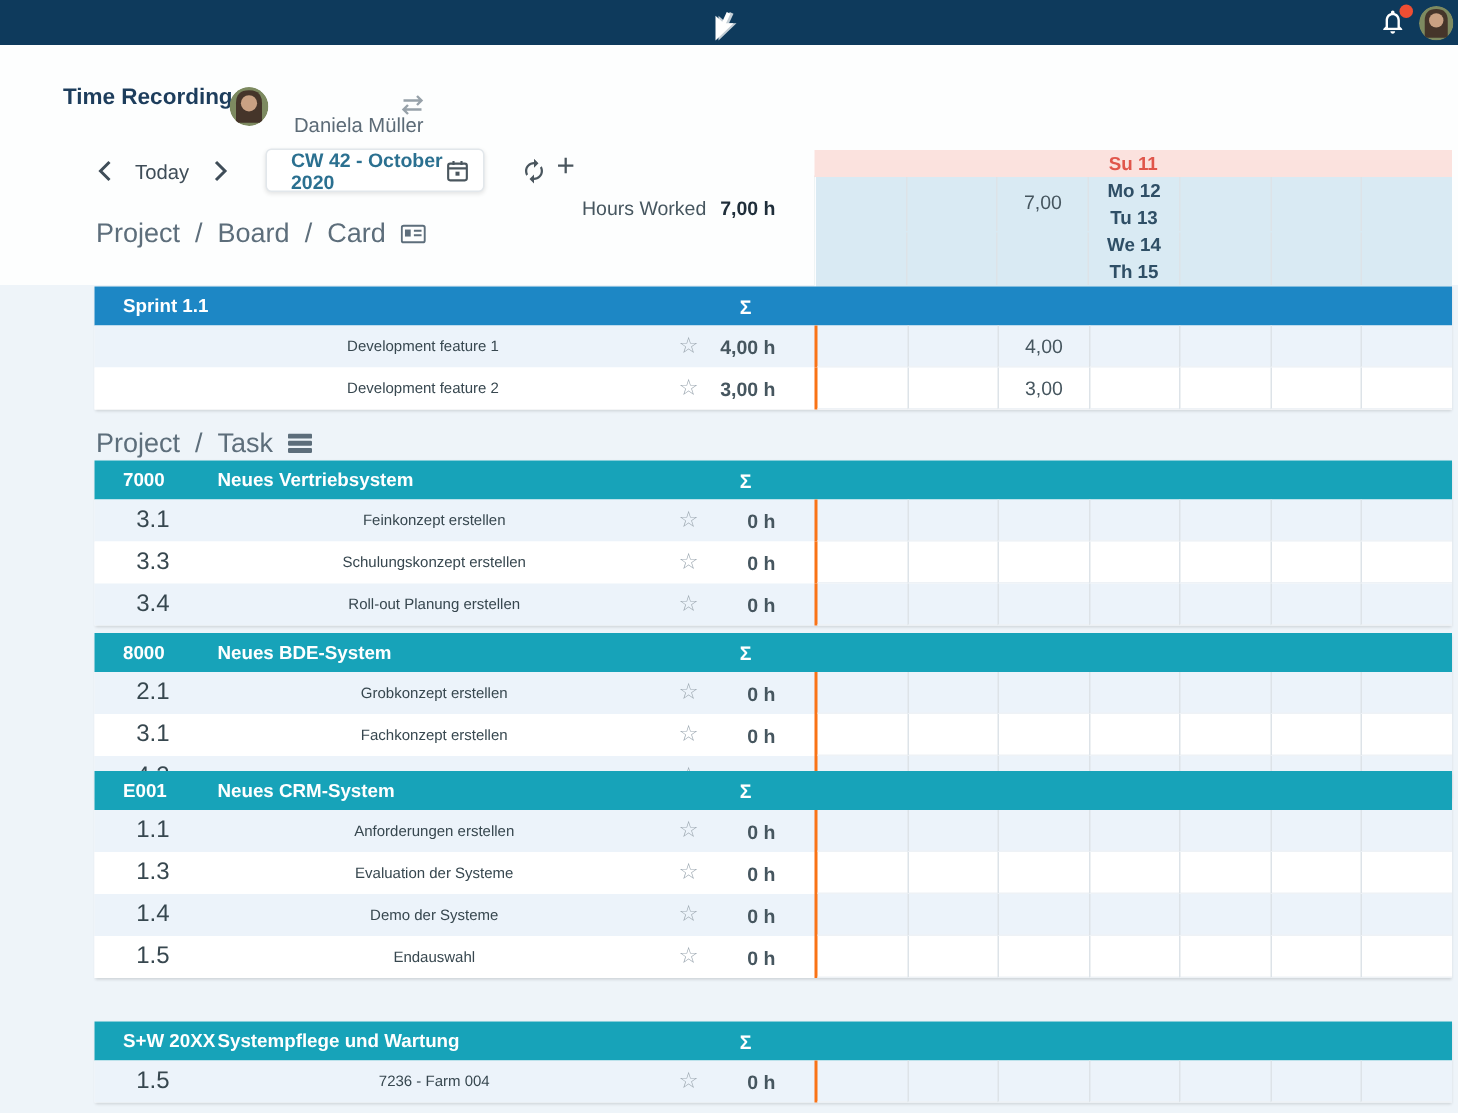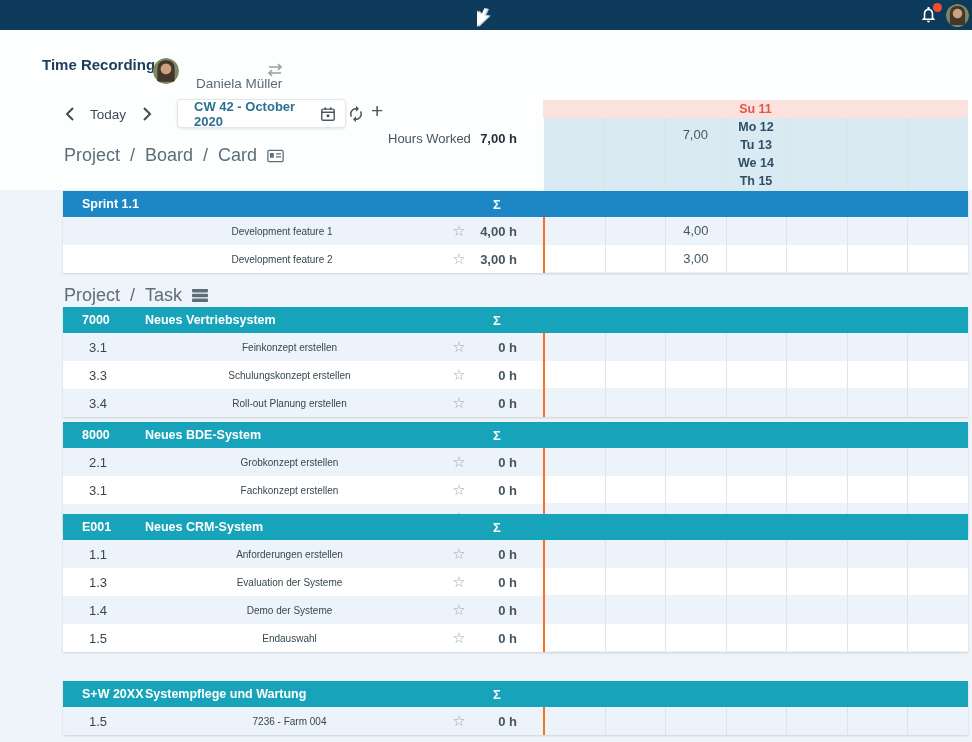--- a/index.html
+++ b/index.html
@@ -19,21 +19,21 @@
   
   .panel { position:absolute; left:0; top:30px; width:972px; height:160px; background:#fdfefe; }
   .page-title { position:absolute; left:42px; top:26px; font-size:15px; font-weight:bold; color:#1d3d5c; }
   .panel .user-avatar { position:absolute; left:153px; top:28px; }
   .user-name { position:absolute; left:196px; top:46px; font-size:13.5px; color:#5c6b77; }
   .swap-wrap { position:absolute; left:266px; top:33px; cursor:pointer; }
 
   .nav-row { position:absolute; left:62px; top:72px; display:flex; align-items:center; height:24px; }
   .chev { width:14px; height:16px; cursor:pointer; display:flex; align-items:center; justify-content:center; }
   .today-label { margin:0 14px; font-size:13.5px; color:#3f4d58; cursor:pointer; }
-  .cw-box { position:absolute; left:177px; top:69px; width:169px; height:29px; background:#fff; border:1px solid #e2e7eb; border-radius:4px; box-shadow:0 1px 3px rgba(0,0,0,.10); display:flex; align-items:center; cursor:pointer; }
+  .cw-box { position:absolute; left:177px; top:69px; width:146px; height:29px; background:#fff; border:1px solid #e2e7eb; border-radius:4px; box-shadow:0 1px 3px rgba(0,0,0,.10); display:flex; align-items:center; cursor:pointer; }
   .cw-label { flex:1; padding-left:16px; font-size:13px; font-weight:bold; color:#2b7090; }
   .cw-cal { padding-right:9px; display:flex; align-items:center; }
   .refresh-wrap { position:absolute; left:347px; top:75px; cursor:pointer; }
   .plus-btn { position:absolute; left:371px; top:69px; font-size:21px; color:#4a565e; cursor:pointer; line-height:24px; }
 
   .hours-line { position:absolute; left:388px; top:101px; width:129px; display:flex; justify-content:space-between; align-items:baseline; }
   .hours-label { font-size:13px; color:#46565f; }
   .hours-value { font-size:13px; font-weight:bold; color:#1f2e3a; }
 
   .crumb { display:flex; align-items:center; font-size:18px; color:#5d6e7b; }
@@ -63,21 +63,21 @@
   .gh-title { margin-left:19px; font-size:12.5px; font-weight:bold; }
   .gh-name { flex:1; font-size:12.5px; font-weight:bold; }
   .gh-sigma { width:60px; text-align:center; font-size:13px; font-weight:bold; transform:translateX(10px); }
   .blue { background:#1d87c5; }
   .teal { background:#17a3b9; }
 
   .row { display:flex; height:28px; }
   .row:nth-child(odd) { background:#fff; }
   .row:nth-child(even) { background:#ecf3fa; }
   .row-left { width:480px; display:flex; align-items:center; padding-right:26px; }
-  .row-no { margin-left:20px; width:30px; text-align:center; font-size:13px; color:#37474f; }
+  .row-no { margin-left:20px; width:30px; text-align:right; font-size:16px; color:#37474f; }
   .row-label { margin-left:15px; flex:1; font-size:10px; color:#37474f;text-align:center; }
   .board-card .row-label { margin-left:0; }
   .star { width:16px; text-align:center; color:#a0abb4; font-size:15px; margin-right:10px; cursor:pointer; line-height:16px; }
   .row-hours { width:40px; text-align:right; font-size:13px; color:#46565f;font-weight:bold; }
   .row-grid { flex:1; display:flex; border-left:2px solid #f97316; }
   .cell { flex:1; text-align:center; font-size:13px; color:#46565f; line-height:27px; border-bottom:1px solid #eef2f6; }
   .cell + .cell { border-left:1px solid #dde3e8; }
 
   svg { display:block; }
 </style>

